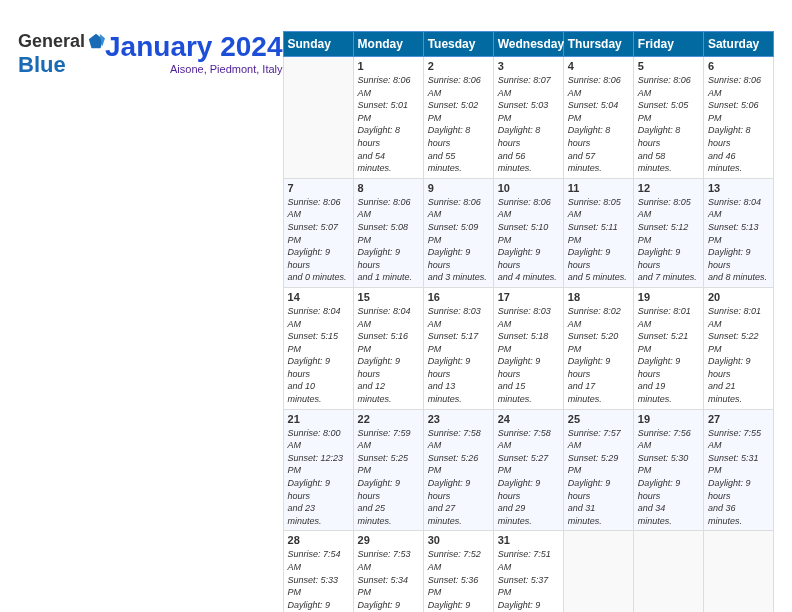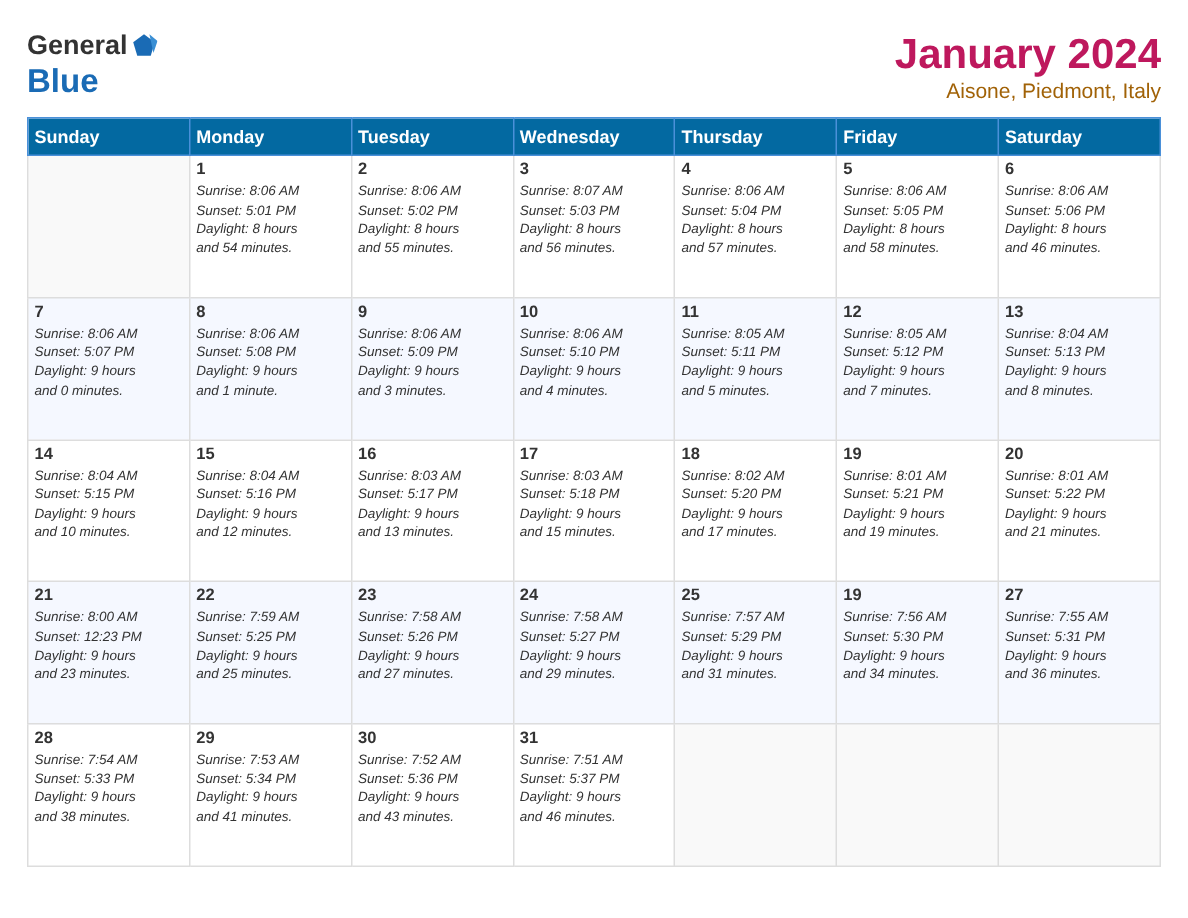--- a/index.html
+++ b/index.html
@@ -6,23 +6,23 @@
     body {
       width: 792px;
       height: 612px;
       font-family: Arial, sans-serif;
       background: #fff;
       overflow: hidden;
     }
     .page {
       width: 792px;
       height: 588px;
-      padding: 20px 18px 10px 18px;
+      padding: 31px 18px 10px 18px;
       display: flex;
-      flex-direction: column;
+      flex-direction: row;
     }
     .header {
       display: flex;
       justify-content: space-between;
       align-items: flex-start;
       margin-bottom: 10px;
     }
     .logo {
       display: flex;
       flex-direction: column;
@@ -47,25 +47,25 @@
       height: 18px;
       margin-left: 2px;
       margin-bottom: 2px;
     }
     .title-block {
       text-align: right;
     }
     .main-title {
       font-size: 28px;
       font-weight: bold;
-      color: #be185d;
+      color: #1d4ed8;
     }
     .subtitle {
-      font-size: 14px;
-      color: #a16207;
+      font-size: 11px;
+      color: #4c1d95;
     }
     .calendar {
       flex: 1;
       border: 1px solid #ccc;
       border-collapse: collapse;
       width: 100%;
       table-layout: fixed;
     }
     .calendar th {
       background: #0369a1;

